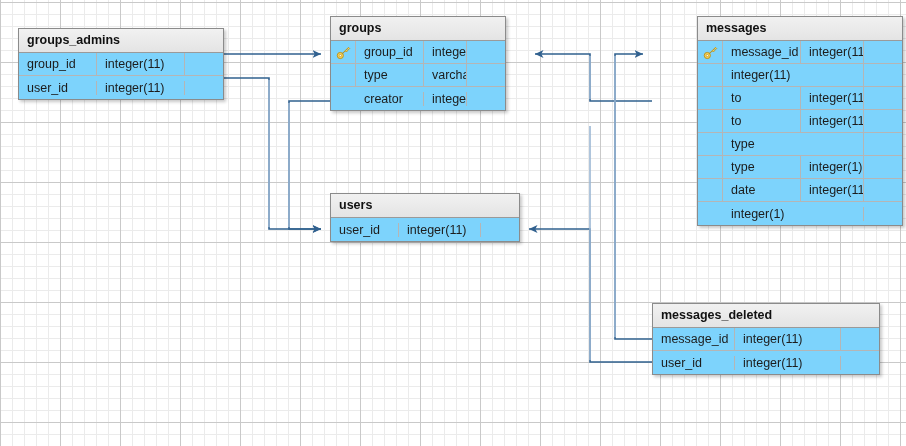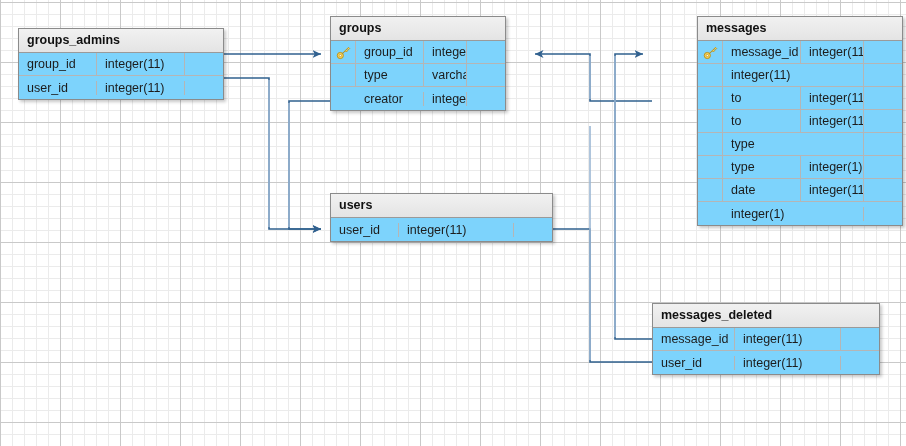--- a/index.html
+++ b/index.html
@@ -100,21 +100,21 @@
   .c-tail {
     box-sizing: border-box;
     flex: 0 0 38px;
   }
   .keyicon { display: block; }
 
   
   #tbl-groups_admins { left: 18px;  top: 16px;  width: 206px; margin-top: 12px; }
   #tbl-groups        { left: 330px; top: 16px;  width: 176px; }
   #tbl-messages      { left: 652px; top: 16px;  width: 206px; margin-left: 45px; }
-  #tbl-users         { left: 330px; top: 193px; width: 223px; }
+  #tbl-users         { left: 330px; top: 193px; width: 190px; }
   #tbl-messages_deleted { left: 652px; top: 303px; width: 228px; }
 
   #tbl-groups_admins .c-name { width: 78px; flex: 0 0 78px; }
   #tbl-groups .c-name        { width: 68px; flex: 0 0 68px; }
   #tbl-messages .c-name      { width: 78px; flex: 0 0 78px; }
   #tbl-users .c-name         { width: 68px; flex: 0 0 68px; }
   #tbl-messages_deleted .c-name { width: 82px; flex: 0 0 82px; }
 </style>
 </head>
 <body>

